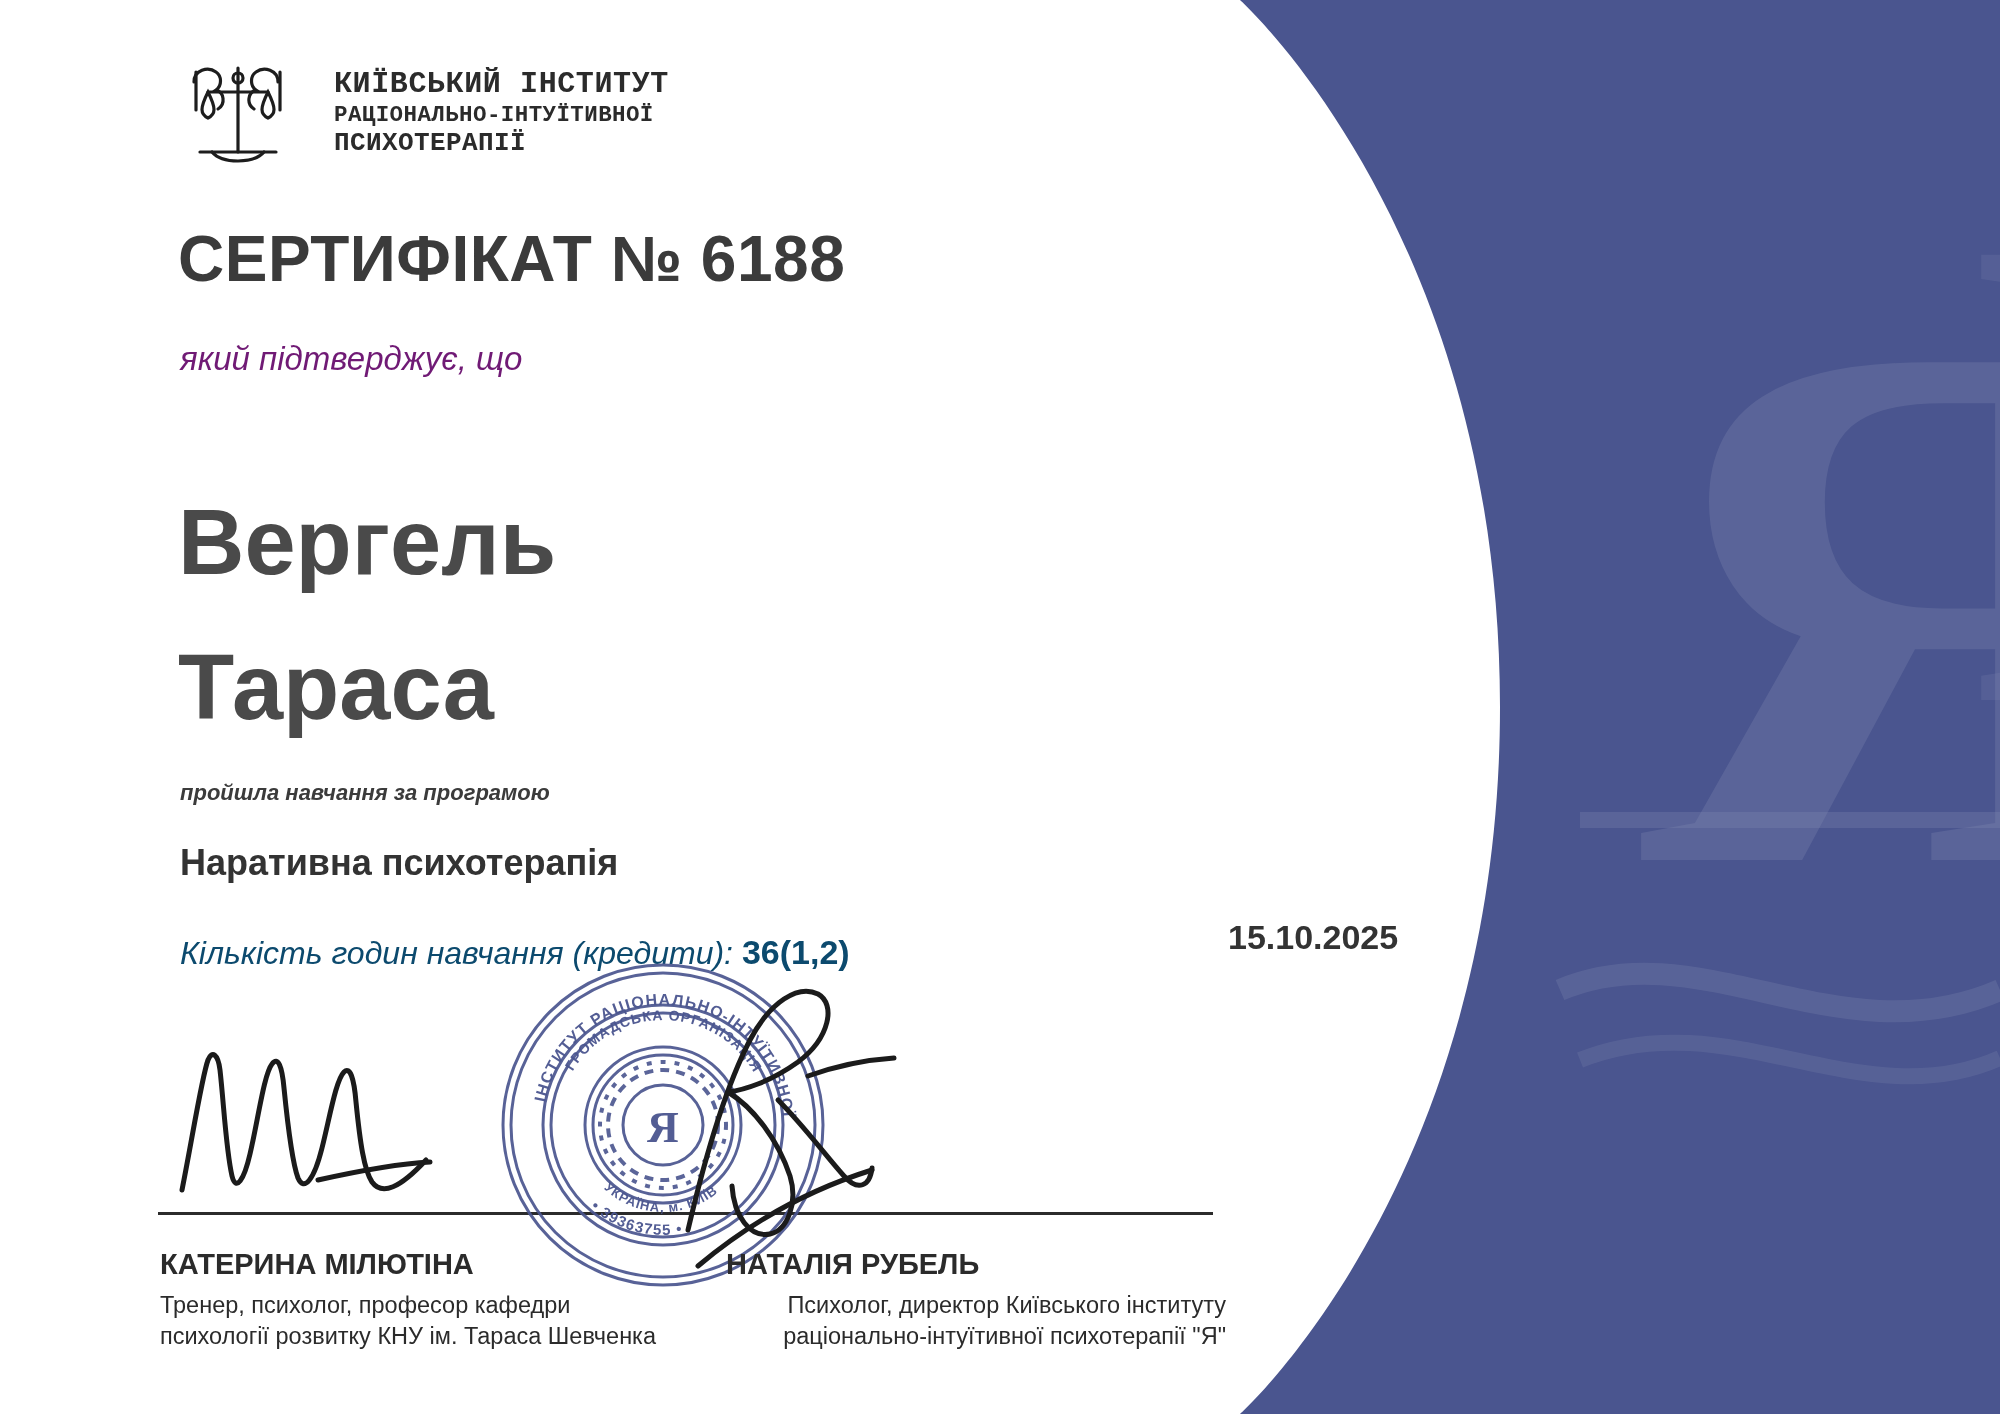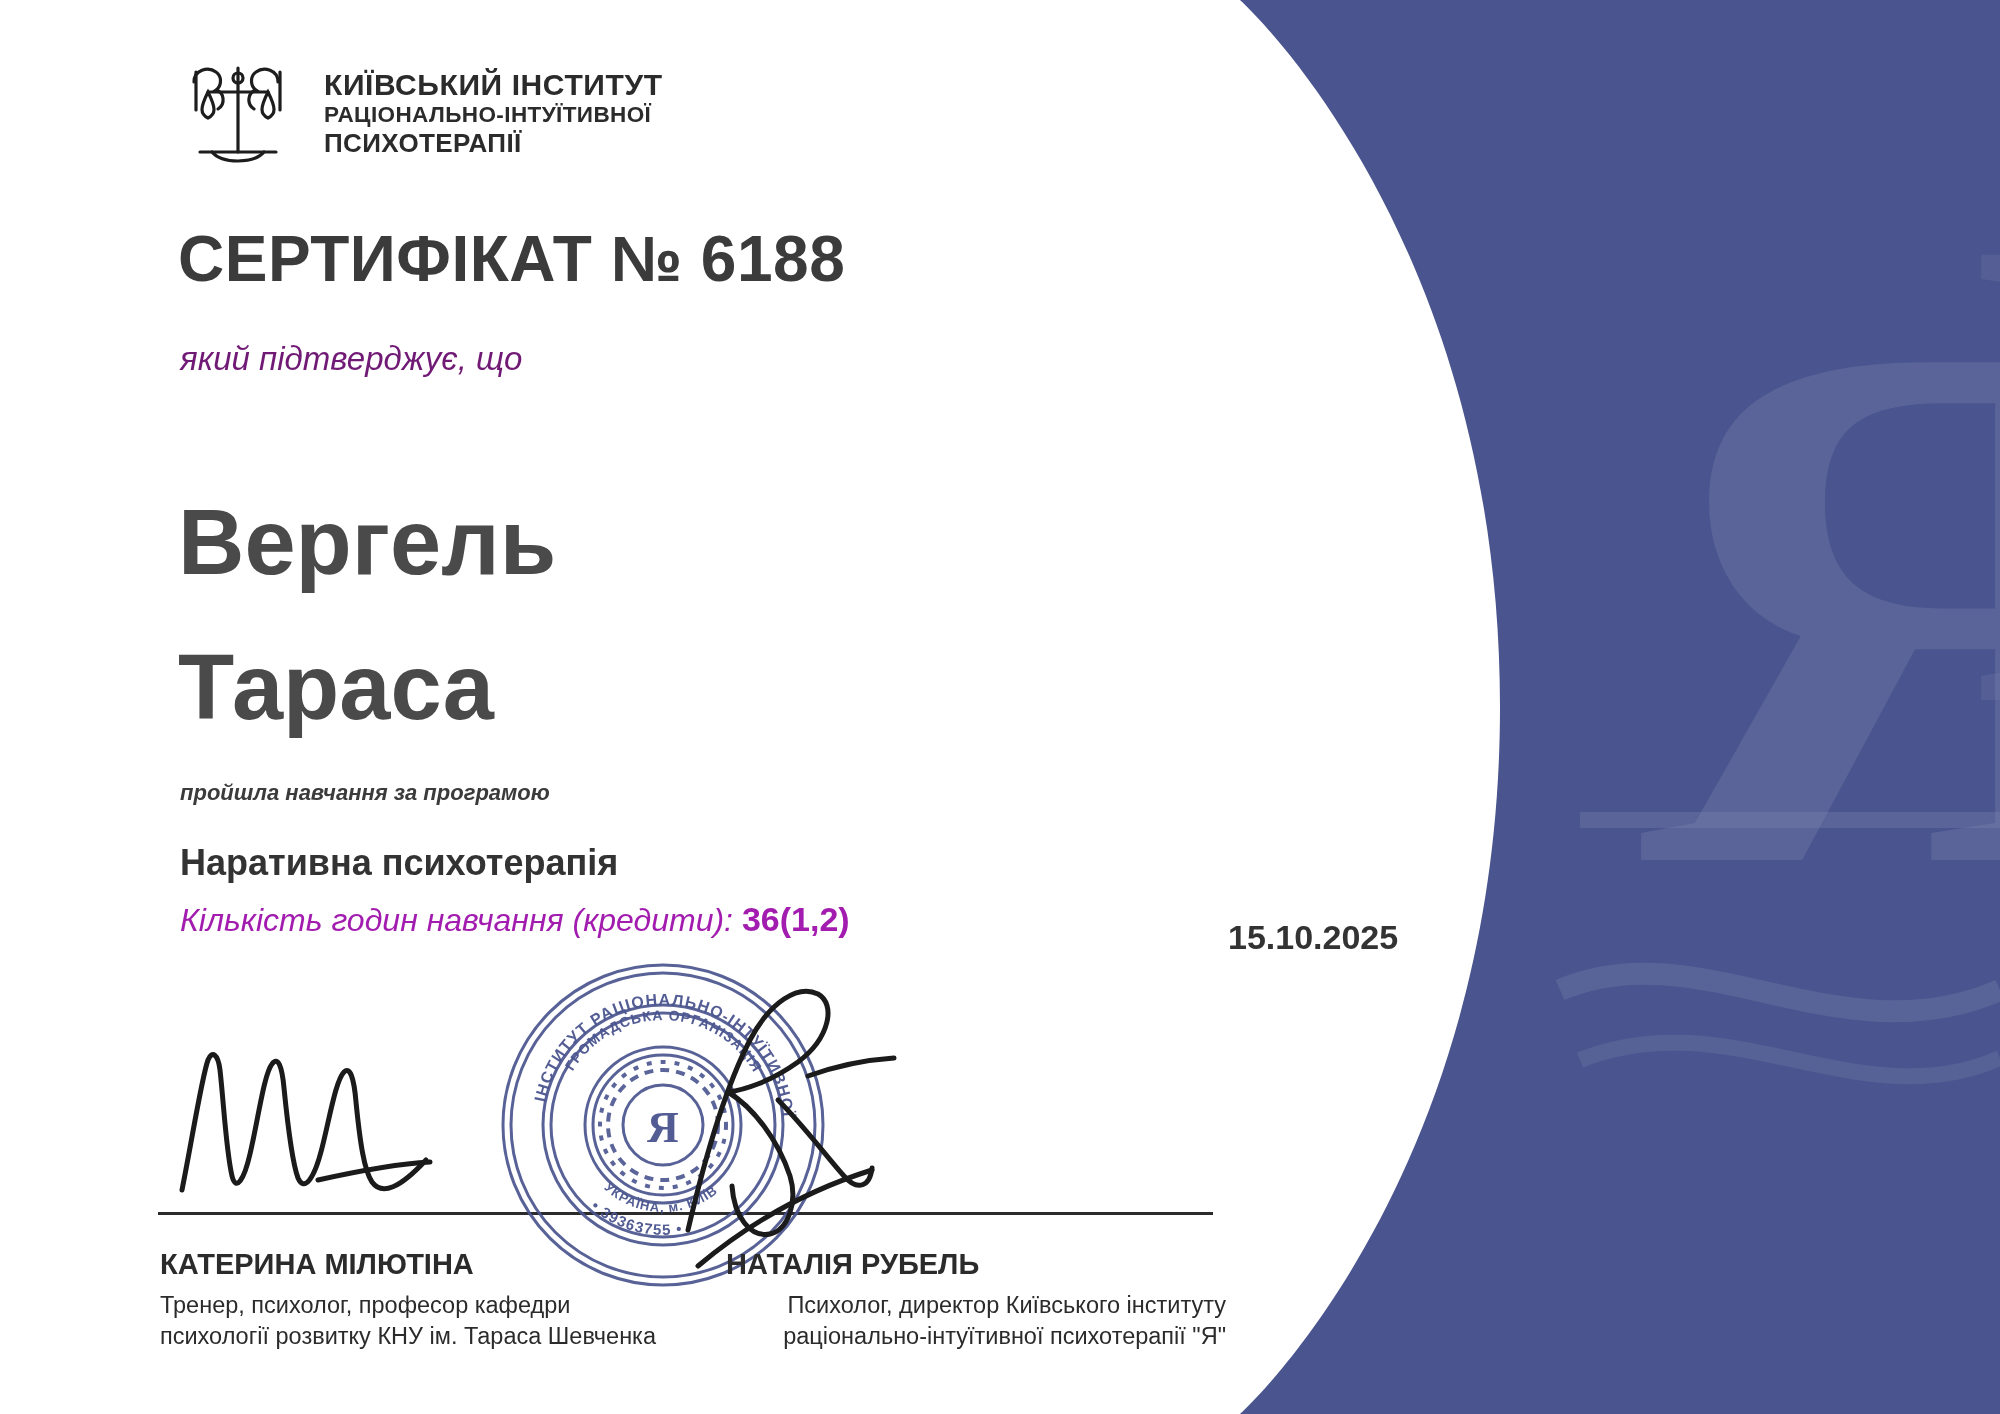--- a/index.html
+++ b/index.html
@@ -32,21 +32,22 @@
     display: block;
   }
 
   
   .logo-block {
     position: absolute;
     left: 178px;
     top: 52px;
     display: flex;
     align-items: flex-start;
-    gap: 26px;
+    gap: 36px;
+    font-family: Liberation Mono, monospace;
   }
   .logo-mark {
     width: 120px;
     height: 120px;
     flex: 0 0 auto;
   }
   .logo-text {
     padding-top: 16px;
     color: #2b2b2b;
   }
@@ -121,23 +122,23 @@
     left: 180px;
     top: 842px;
     font-size: 36px;
     font-weight: bold;
     color: #333333;
     white-space: nowrap;
   }
   .hours-row {
     position: absolute;
     left: 180px;
-    top: 900px;
+    top: 933px;
     font-size: 32px;
-    color: #a21caf;
+    color: #0c4a6e;
     white-space: nowrap;
   }
   .hours-label {
     font-style: italic;
   }
   .hours-value {
     font-weight: bold;
     font-size: 34px;
   }
   .issue-date {

